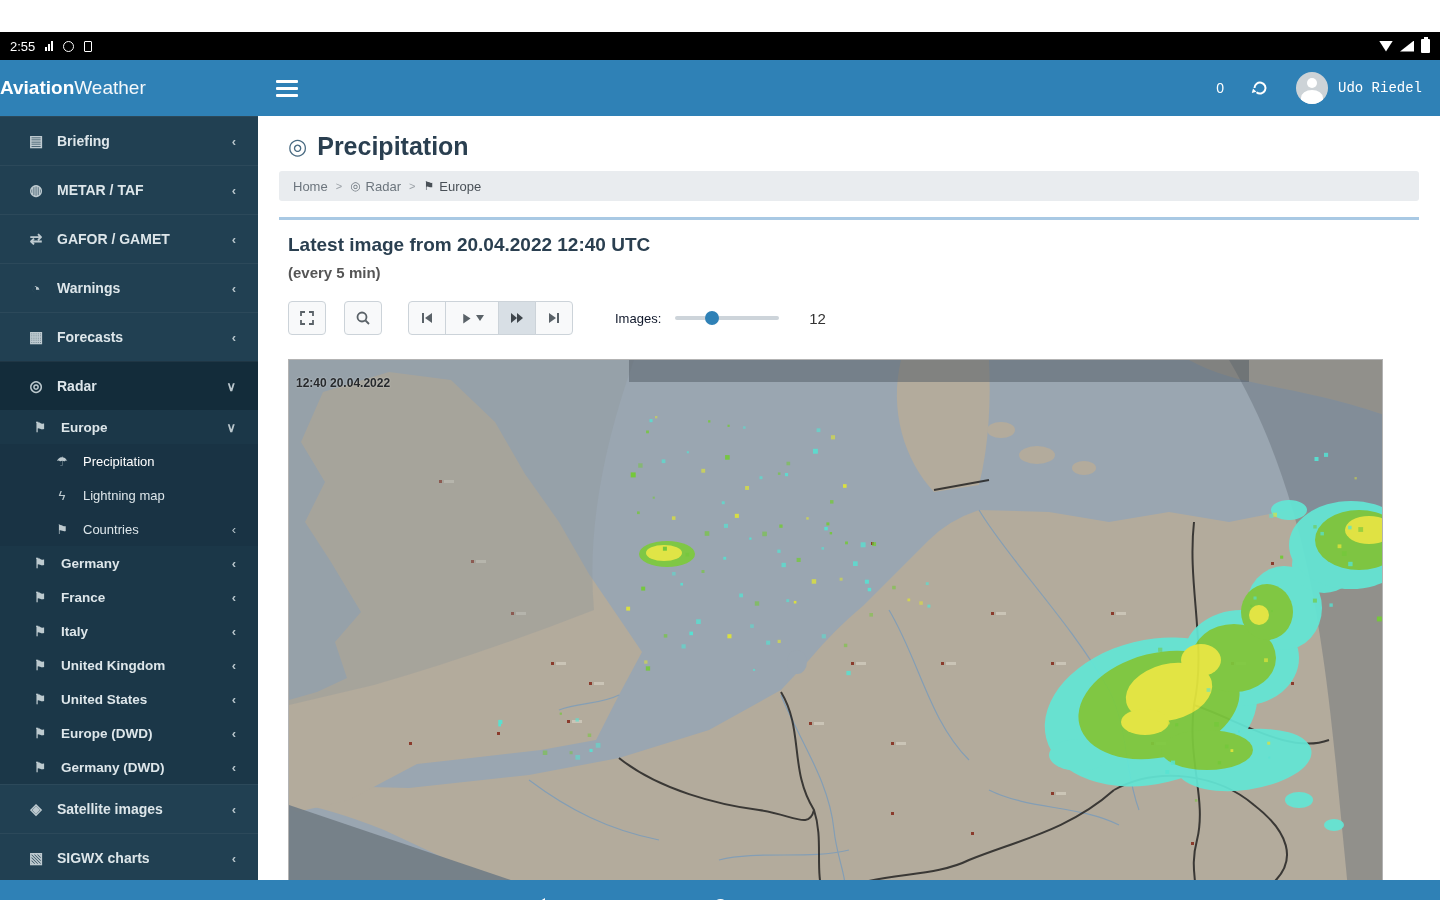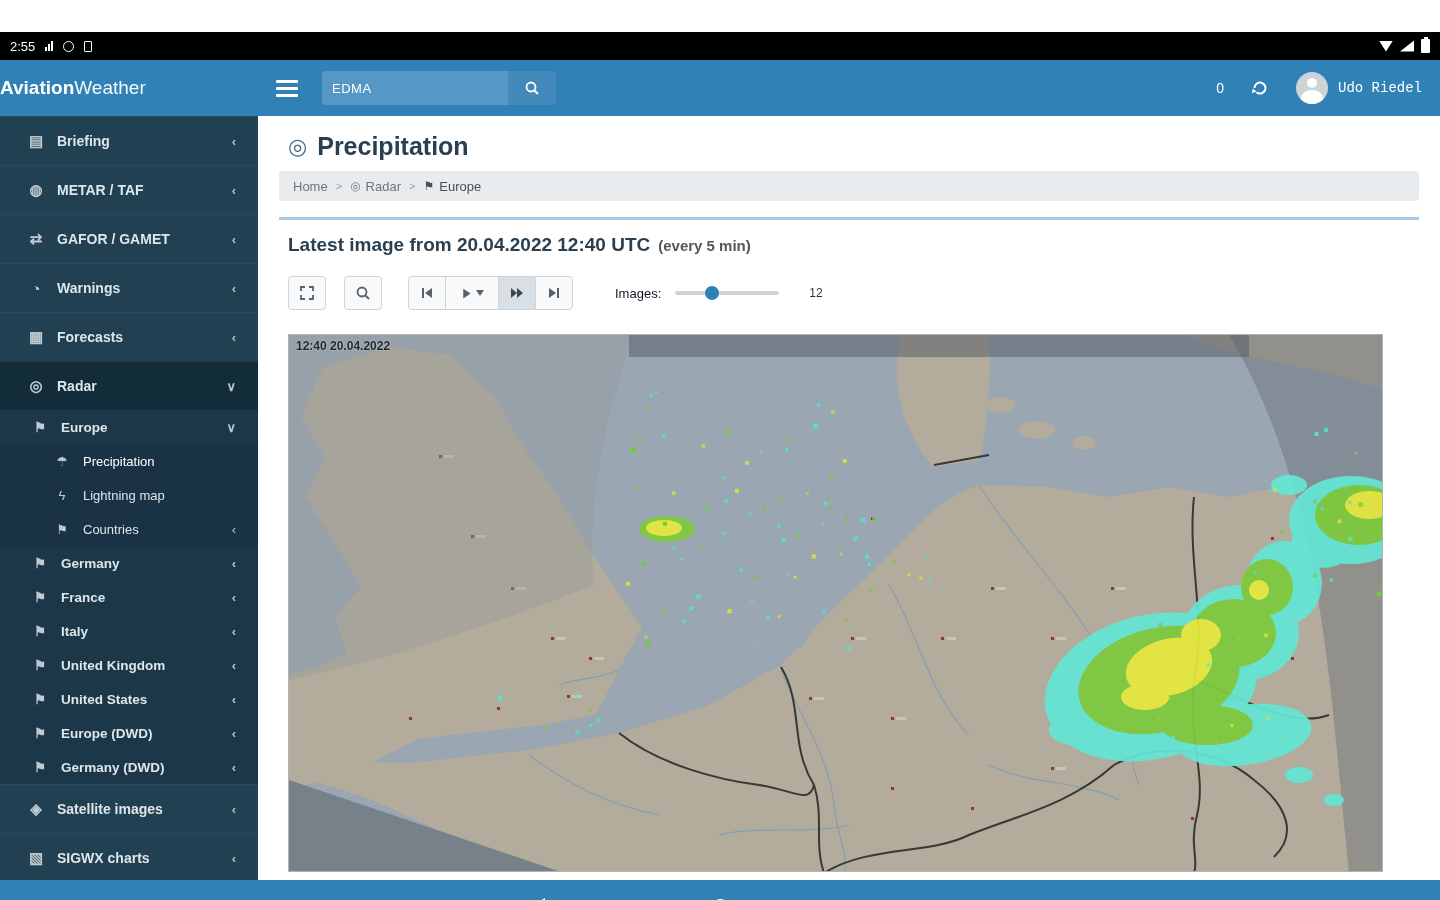--- a/index.html
+++ b/index.html
@@ -71,46 +71,46 @@
   .titlerow { display:flex; align-items:center; gap:10px; margin:16px 0 0 30px; color:#2a3f50; }
   .title-glyph { font-size:22px; color:#4a6b82; }
   .page-title { font-size:25px; font-weight:600; }
   .breadcrumb { margin:10px 21px 0 21px; height:30px; background:#e9ecef; border-radius:3px;
     display:flex; align-items:center; padding:0 14px; font-size:13px; color:#6c757d; gap:8px; }
   .crumb { display:flex; align-items:flex-start; gap:5px; cursor:pointer; }
   .crumb .cglyph { font-size:12px; }
   .crumb-sep { color:#9aa0a6; font-size:11px; }
   .crumb.last { color:#495057; }
   .bluerule { margin:16px 21px 0 21px; height:3px; background:#a9c9e4; }
-  .latest { margin:14px 0 0 30px; display:flex; align-items:baseline; gap:8px; }
+  .latest { margin:14px 0 0 30px; display:flex; align-items:baseline; gap:8px;flex-direction:column; }
   .latest-heading { font-size:19px; font-weight:700; color:#2a3f50; }
   .latest-note { font-size:15px; color:#555; font-weight:600; }
 
   
   .toolbar { margin:20px 0 0 30px; display:flex; align-items:center; }
   .tbtn { width:38px; height:34px; background:#f8f9fa; border:1px solid #ccd3d9; border-radius:4px;
     display:flex; align-items:center; justify-content:center; cursor:pointer; gap:3px; }
   .tbtn.wide { width:54px; }
   .tbtn.activebtn { background:#d8dfe5; }
   .gap12 { width:18px; } .gap24 { width:26px; } .gap36 { width:42px; }
   .btn-group { display:flex; }
   .btn-group .tbtn { border-radius:0; margin-left:-1px; }
   .btn-group .tbtn:first-child { border-radius:4px 0 0 4px; margin-left:0; }
   .btn-group .tbtn:last-child { border-radius:0 4px 4px 0; }
   .images-label { font-size:13px; color:#0f172a; margin-right:14px; }
   .slider { position:relative; width:104px; height:14px; cursor:pointer; }
   .slider-track { position:absolute; top:5px; left:0; width:104px; height:4px; background:#cdd4da; border-radius:2px; }
   .slider-thumb { position:absolute; top:0; left:30px; width:14px; height:14px; background:#2f81b6; border-radius:50%; }
-  .images-value { font-size:12px; color:#333; margin-left:30px; }
+  .images-value { font-size:15px; color:#333; margin-left:30px; }
 
   
   .map { position:relative; width:1095px; height:538px; margin:24px 0 0 30px; overflow:hidden;
     border:1px solid #b3b3b3; background:#9aa6b1; }
   .map svg { display:block; }
-  .map-timestamp { position:absolute; top:4px; left:7px; font-size:12px; font-weight:700; color:#26292c;
+  .map-timestamp { position:absolute; top:16px; left:7px; font-size:12px; font-weight:700; color:#26292c;
     text-shadow:0 0 2px rgba(255,255,255,.5); }
 </style>
 </head>
 <body>
 
 <div class="screen">
 
   <div class="statusbar">
     <div class="sb-left">
       <span>2:55</span>
@@ -231,29 +231,20 @@
       <span class="chev">‹</span>
     </div>
   </div>
 
   <div class="topbar">
     <div class="hamburger">
         <i></i>
         <i></i>
         <i></i>
       </div>
-    <div class="searchwrap">
-      <input type="text" value="EDMA" style="">
-      <button class="searchbtn">
-        <svg width="16" height="16" viewBox="0 0 16 16" fill="none" stroke="#ffffff" stroke-width="1.8">
-          <circle cx="7" cy="7" r="4.5"></circle>
-            <path d="M10.5 10.5 L14 14"></path>
-        </svg>
-      </button>
-    </div>
     <div class="tb-right">
       <span class="notif-count">0</span>
       <span class="syncicon">
         <svg width="20" height="20" viewBox="0 0 20 20">
           <path d="M4.5,10 a5.5,5.5 0 1 1 2,4.3" stroke="#fff" stroke-width="2" fill="none"></path>
           <path d="M3,10.5 l3.4,3.2 l-4.6,1.2 z" fill="#fff"></path>
         </svg>
       </span>
       <span class="userchip">
         <span class="avatar">

